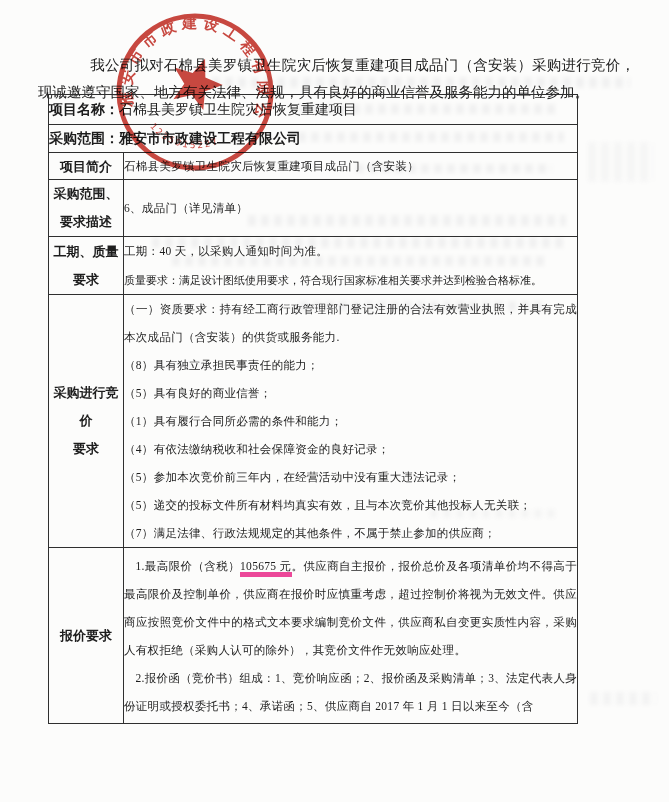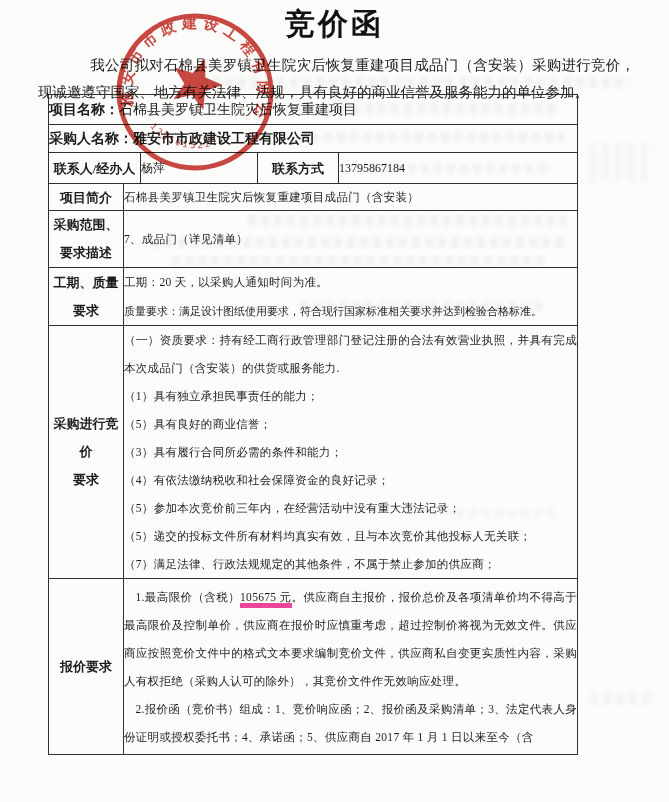--- a/index.html
+++ b/index.html
@@ -79,21 +79,20 @@
     filter:blur(2px);
     opacity:.16;
     pointer-events:none;
   }
 </style>
 </head>
 <body>
 
 <div class="page">
 
-  <div class="title">竞价函</div>
 
   <p class="intro">我公司拟对石棉县美罗镇卫生院灾后恢复重建项目成品门（含安装）采购进行竞价，现诚邀遵守国家、地方有关法律、法规，具有良好的商业信誉及服务能力的单位参加。</p>
 
   <div class="ghost" style="left:212px;top:77px;width:418px;height:11px;"></div>
   <div class="ghost" style="left:300px;top:104px;width:258px;height:10px;"></div>
   <div class="ghost" style="left:298px;top:132px;width:266px;height:10px;"></div>
   <div class="ghost" style="left:356px;top:164px;width:196px;height:9px;"></div>
   <div class="ghost" style="left:248px;top:215px;width:318px;height:11px;"></div>
   <div class="ghost" style="left:152px;top:237px;width:414px;height:11px;"></div>
   <div class="ghost" style="left:172px;top:256px;width:376px;height:10px;"></div>
@@ -113,69 +112,63 @@
 
     <tbody>
         <tr style="height:30px;">
       <td colspan="5" class="cell-pad fs14">
         <span class="b">项目名称：</span><span>石棉县美罗镇卫生院灾后恢复重建项目</span>
       </td>
     </tr>
 
     <tr style="height:28px;">
       <td colspan="5" class="cell-pad fs14">
-        <span class="b">采购人名称：</span><span class="b">雅安市市政建设工程有限公司</span>
-      </td>
-    </tr>
-
-    <tr style="height:31px;">
-      <td colspan="2" class="lbl">联系人/经办人</td>
-      <td class="val">杨萍</td>
-      <td class="lbl">联系方式</td>
-      <td class="val-phone">13795867184</td>
-    </tr>
+        <span class="b">采购范围：</span><span class="b">雅安市市政建设工程有限公司</span>
+      </td>
+    </tr>
+
 
     <tr style="height:27px;">
       <td class="lbl">项目简介</td>
       <td colspan="4" class="ct ct-mid row-brief">
         <p>石棉县美罗镇卫生院灾后恢复重建项目成品门（含安装）</p>
       </td>
     </tr>
 
     <tr style="height:57px;margin-left:48px;">
       <td class="lbl lbl-gap">
         <span class="ln">采购范围、</span>
         <span class="ln">要求描述</span>
       </td>
       <td colspan="4" class="ct row-scope">
-        <p>7、成品门（详见清单）</p>
+        <p>6、成品门（详见清单）</p>
       </td>
     </tr>
 
     <tr style="height:58px;">
       <td class="lbl lbl-gap">
         <span class="ln">工期、质量</span>
         <span class="ln">要求</span>
       </td>
       <td colspan="4" class="ct ct-mid row-sched">
-        <p>工期：20 天，以采购人通知时间为准。</p>
+        <p>工期：40 天，以采购人通知时间为准。</p>
         <p class="tight">质量要求：满足设计图纸使用要求，符合现行国家标准相关要求并达到检验合格标准。</p>
       </td>
     </tr>
 
     <tr style="height:253px;">
       <td class="lbl lbl-gap">
         <span class="ln">采购进行竞价</span>
         <span class="ln">要求</span>
       </td>
       <td colspan="4" class="ct row-qual">
         <p>（一）资质要求：持有经工商行政管理部门登记注册的合法有效营业执照，并具有完成本次成品门（含安装）的供货或服务能力.</p>
-        <p>（1）具有独立承担民事责任的能力；</p>
+        <p>（8）具有独立承担民事责任的能力；</p>
         <p>（5）具有良好的商业信誉；</p>
-        <p>（3）具有履行合同所必需的条件和能力；</p>
+        <p>（1）具有履行合同所必需的条件和能力；</p>
         <p>（4）有依法缴纳税收和社会保障资金的良好记录；</p>
         <p>（5）参加本次竞价前三年内，在经营活动中没有重大违法记录；</p>
         <p>（5）递交的投标文件所有材料均真实有效，且与本次竞价其他投标人无关联；</p>
         <p>（7）满足法律、行政法规规定的其他条件，不属于禁止参加的供应商；</p>
       </td>
     </tr>
 
 
     <tr style="height:176px;">
       <td class="lbl">报价要求</td>

